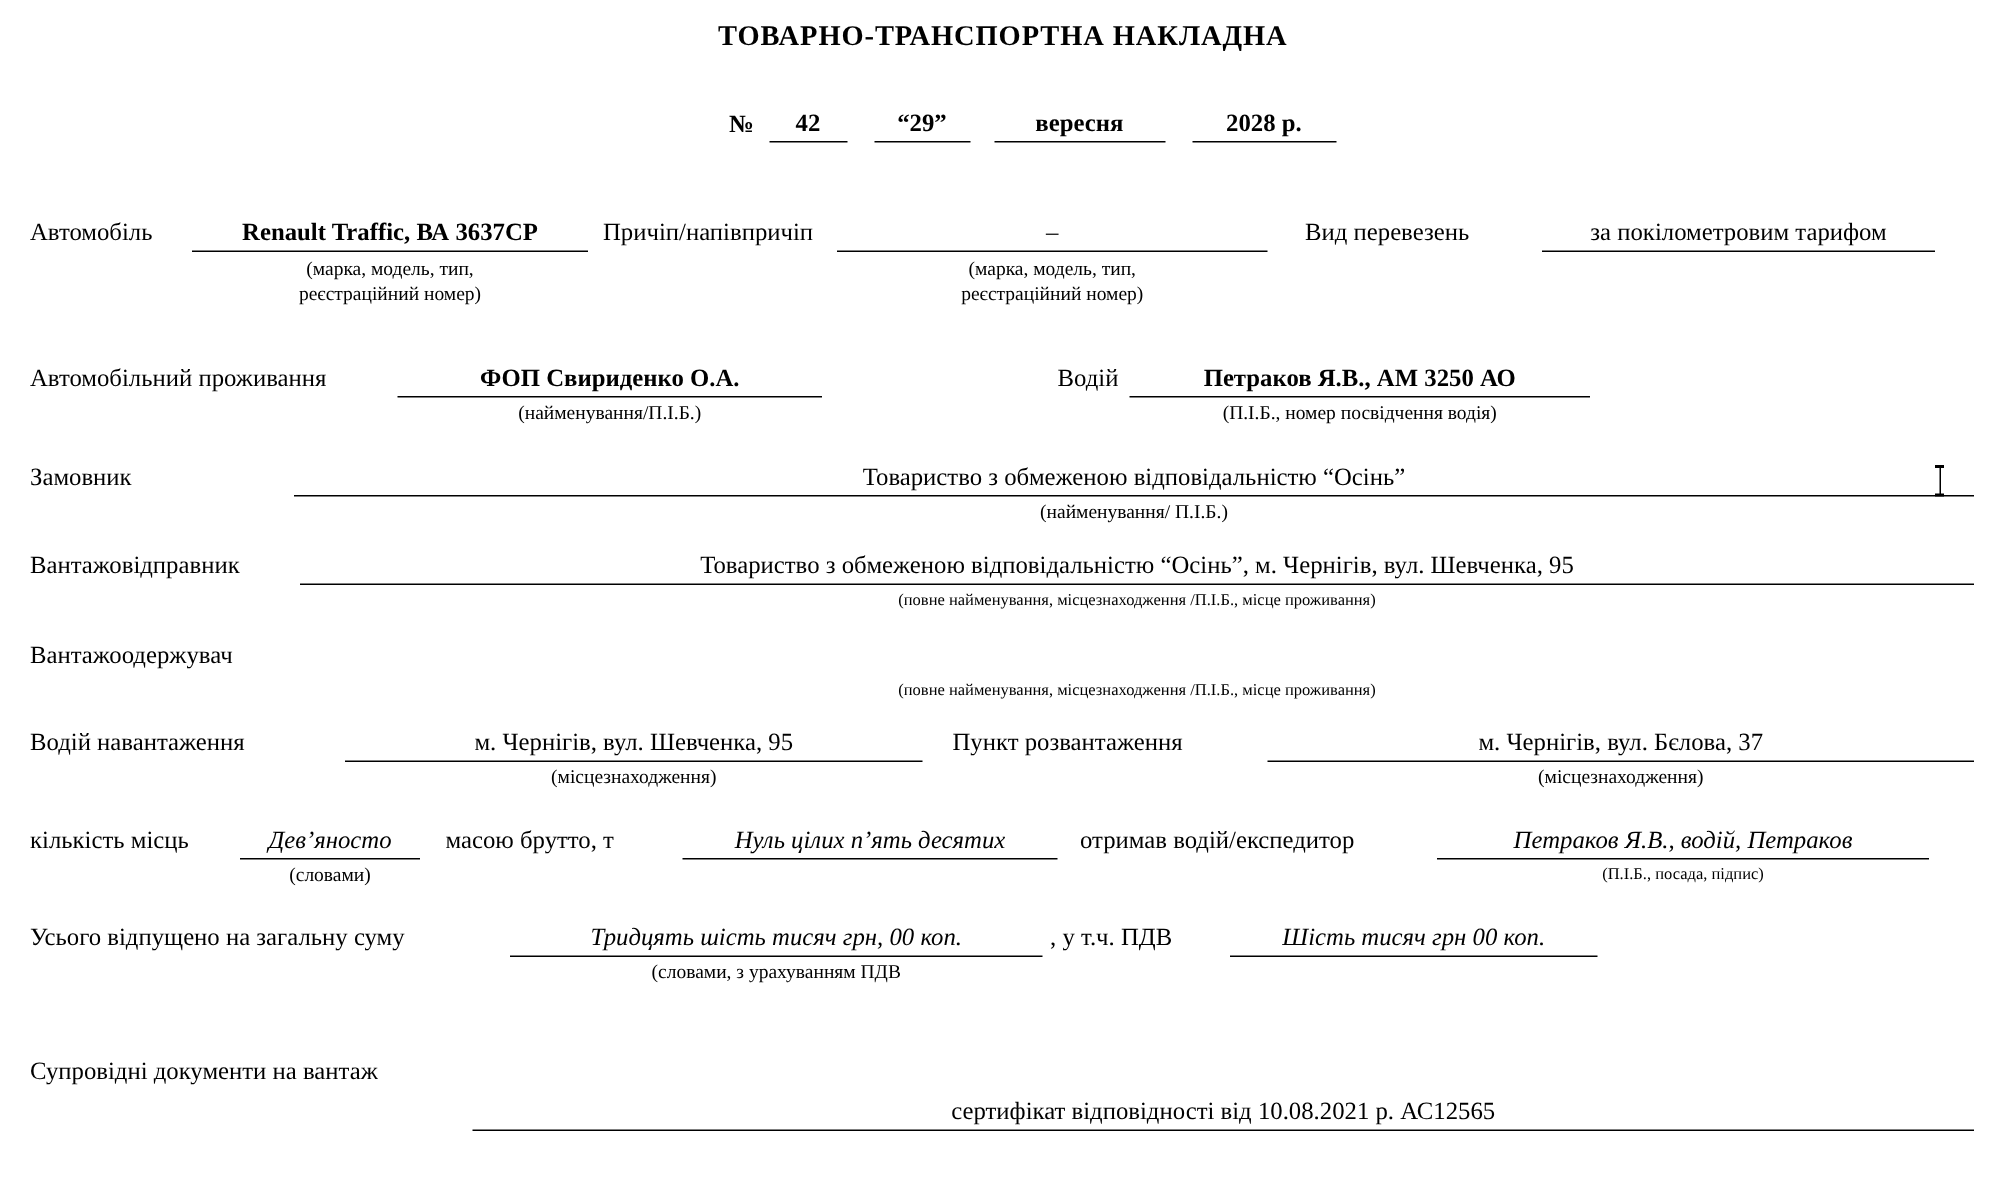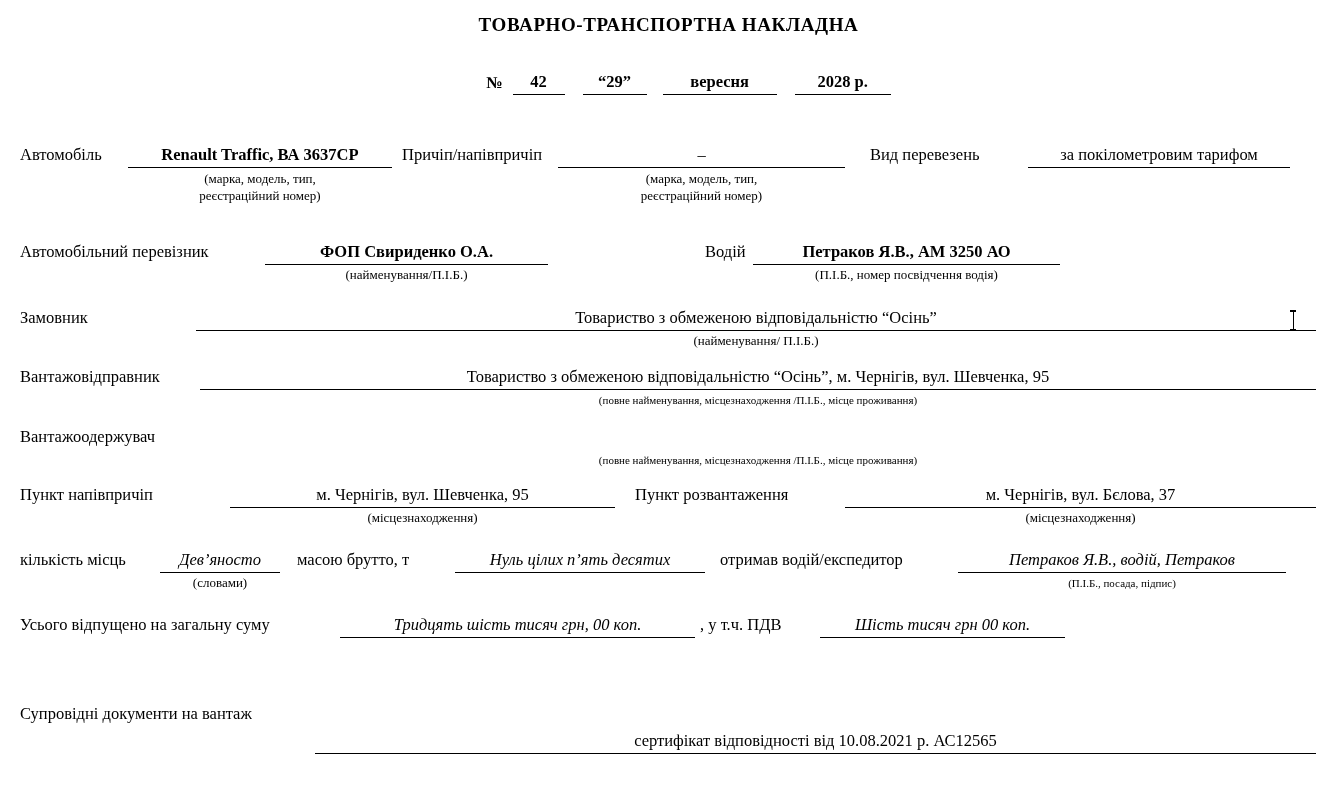--- a/index.html
+++ b/index.html
@@ -74,61 +74,62 @@
   <div class="cap" style="left:128px; top:188px; width:264px;">реєстраційний номер)</div>
 
   <div class="lbl" style="left:402px; top:143px;text-align:center;">Причіп/напівпричіп</div>
   <div class="field" style="left:558px; top:143px; width:287px;">–</div>
   <div class="cap" style="left:558px; top:171px; width:287px;">(марка, модель, тип,</div>
   <div class="cap" style="left:558px; top:188px; width:287px;">реєстраційний номер)</div>
 
   <div class="lbl" style="left:870px; top:143px;">Вид перевезень</div>
   <div class="field" style="left:1028px; top:143px; width:262px;">за покілометровим тарифом</div>
 
-  <div class="lbl" style="left:20px; top:240px;">Автомобільний перевізник</div>
+  <div class="lbl" style="left:20px; top:240px;">Автомобільний проживання</div>
   <div class="field b" style="left:265px; top:240px; width:283px;">ФОП Свириденко О.А.</div>
   <div class="cap" style="left:265px; top:267px; width:283px;">(найменування/П.І.Б.)</div>
 
   <div class="lbl" style="left:705px; top:240px;">Водій</div>
   <div class="field b" style="left:753px; top:240px; width:307px;">Петраков Я.В., АМ 3250 АО</div>
   <div class="cap" style="left:753px; top:267px; width:307px;">(П.І.Б., номер посвідчення водія)</div>
 
   <div class="lbl" style="left:20px; top:306px;">Замовник</div>
   <div class="field" style="left:196px; top:306px; width:1120px;">Товариство з обмеженою відповідальністю “Осінь”</div>
   <div class="cap" style="left:196px; top:333px; width:1120px;">(найменування/ П.І.Б.)</div>
   <div class="ibeam" style="left:1288px; top:310px;"></div>
 
   <div class="lbl" style="left:20px; top:365px;">Вантажовідправник</div>
   <div class="field" style="left:200px; top:365px; width:1116px;">Товариство з обмеженою відповідальністю  “Осінь”, м. Чернігів, вул. Шевченка, 95</div>
   <div class="cap cap-sm" style="left:200px; top:392px; width:1116px;">(повне найменування, місцезнаходження /П.І.Б., місце проживання)</div>
 
   <div class="lbl" style="left:20px; top:425px;">Вантажоодержувач</div>
   <div class="cap cap-sm" style="left:200px; top:452px; width:1116px;">(повне найменування, місцезнаходження /П.І.Б., місце проживання)</div>
 
-  <div class="lbl" style="left:20px; top:483px;">Пункт напівпричіп</div>
+  <div class="lbl" style="left:20px; top:483px;">Водій навантаження</div>
   <div class="field" style="left:230px; top:483px; width:385px;">м. Чернігів, вул. Шевченка, 95</div>
   <div class="cap" style="left:230px; top:510px; width:385px;">(місцезнаходження)</div>
 
   <div class="lbl" style="left:635px; top:483px;">Пункт розвантаження</div>
   <div class="field" style="left:845px; top:483px; width:471px;">м. Чернігів, вул. Бєлова, 37</div>
   <div class="cap" style="left:845px; top:510px; width:471px;">(місцезнаходження)</div>
 
   <div class="lbl" style="left:20px; top:548px;">кількість місць</div>
   <div class="field it" style="left:160px; top:548px; width:120px;">Дев’яносто</div>
   <div class="cap" style="left:160px; top:575px; width:120px;">(словами)</div>
 
   <div class="lbl" style="left:297px; top:548px;font-family:Liberation Serif, serif;">масою брутто, т</div>
   <div class="field it" style="left:455px; top:548px; width:250px;">Нуль цілих п’ять десятих</div>
 
   <div class="lbl" style="left:720px; top:548px;">отримав водій/експедитор</div>
   <div class="field it" style="left:958px; top:548px; width:328px;">Петраков Я.В., водій, Петраков</div>
   <div class="cap cap-sm" style="left:958px; top:575px; width:328px;">(П.І.Б., посада, підпис)</div>
 
   <div class="lbl" style="left:20px; top:613px;">Усього відпущено на загальну суму</div>
   <div class="field it" style="left:340px; top:613px; width:355px;">Тридцять шість тисяч грн, 00 коп.</div>
+  <div class="cap" style="left:340px; top:640px; width:355px;">(словами, з урахуванням ПДВ</div>
 
   <div class="lbl" style="left:700px; top:613px;">, у т.ч. ПДВ</div>
   <div class="field it" style="left:820px; top:613px; width:245px;">Шість тисяч грн 00 коп.</div>
 
   <div class="lbl" style="left:20px; top:702px;">Супровідні документи на вантаж</div>
   <div class="field" style="left:315px; top:729px; width:1001px;">сертифікат відповідності від 10.08.2021 р. АС12565</div>
 
 </div>
 
 </body></html>

